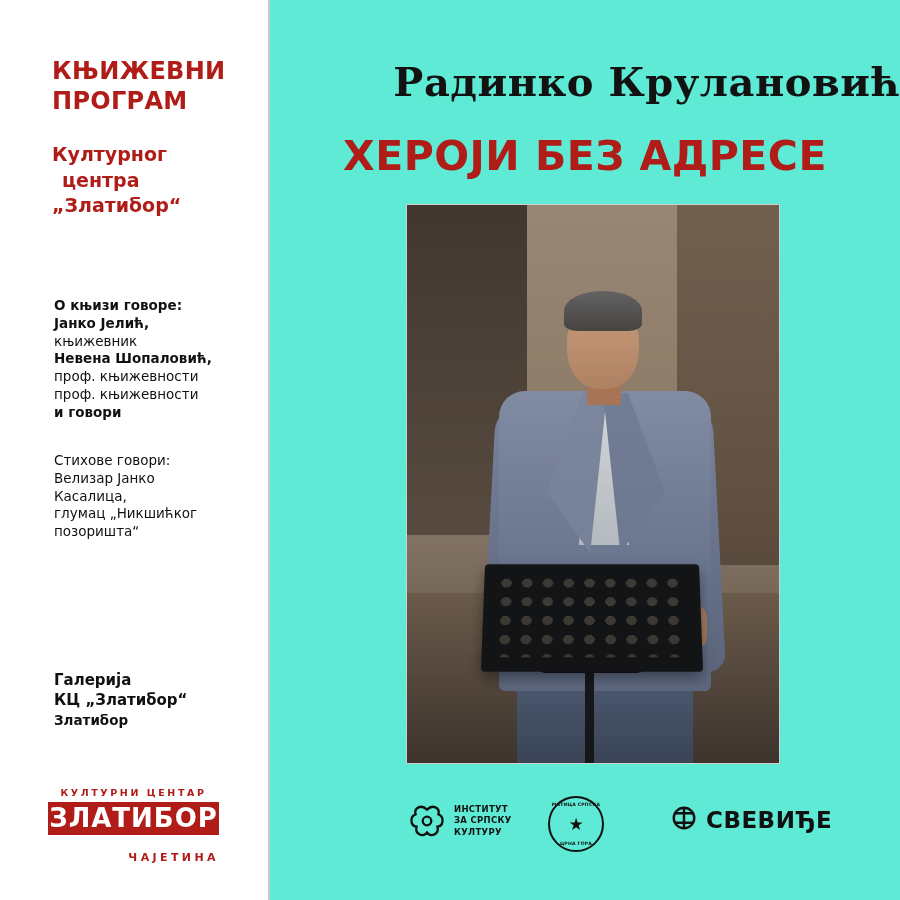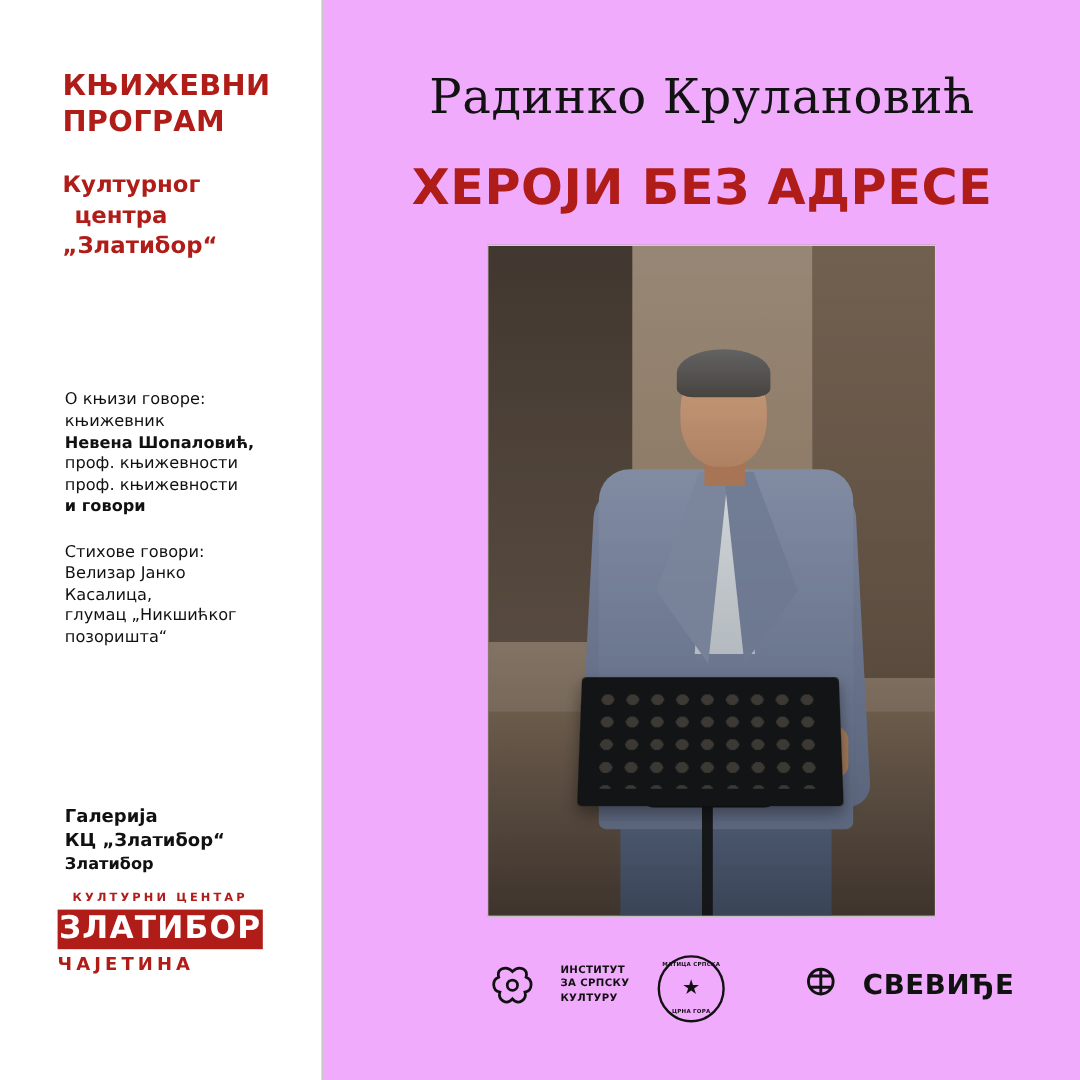--- a/index.html
+++ b/index.html
@@ -7,21 +7,21 @@
     padding: 0;
     background: #ffffff;
   }
   body {
     font-family: "DejaVu Sans", sans-serif;
   }
   #poster {
     position: relative;
     width: 900px;
     height: 900px;
-    background: #f0abfc;
+    background: #5eead4;
     overflow: hidden;
   }
 
   
   #left-col {
     position: absolute;
     left: 0;
     top: 0;
     width: 268px;
     height: 900px;
@@ -61,21 +61,21 @@
 
   .speakers {
     position: absolute;
     left: 54px;
     top: 297px;
     width: 200px;
     color: #111111;
     font-size: 13.5px;
     line-height: 1.32;
   }
-  .speakers .lbl { font-weight: normal; margin-top: 28px; }
+  .speakers .lbl { font-weight: bold; }
   .speakers .nm { font-weight: bold; }
   .speakers .role { font-weight: normal; }
 
   .verses {
     position: absolute;
     left: 54px;
     top: 452px;
     width: 200px;
     color: #111111;
     font-size: 13.5px;
@@ -105,21 +105,21 @@
     line-height: 1.35;
   }
   .venue .v1, .venue .v2 { font-weight: bold; }
   .venue .v3 { font-weight: normal; font-size: 12px; }
   .venue .v4 { font-weight: bold; font-size: 13.5px; }
 
   
   #kc-logo {
     position: absolute;
     left: 48px;
-    top: 744px;
+    top: 788px;
     width: 171px;
     height: 72px;
   }
   #kc-logo .kc-top {
     color: #b01c18;
     font-size: 9.5px;
     letter-spacing: 2.6px;
     font-weight: bold;
     text-align: center;
     line-height: 1;
@@ -129,46 +129,46 @@
     background: #b01c18;
     color: #ffffff;
     text-align: center;
     font-weight: bold;
     font-size: 26px;
     letter-spacing: 1px;
     padding: 3px 0 4px 0;
     line-height: 1;
   }
   #kc-logo .kc-bot {
-    margin-top: 5px;
+    margin-top: 17px;
     color: #b01c18;
-    font-size: 15px;
+    font-size: 11px;
     letter-spacing: 3.4px;
     font-weight: bold;
-    text-align: left;
+    text-align: right;
     line-height: 1;
   }
 
   
   #right-col {
     position: absolute;
     left: 270px;
     top: 0;
     width: 630px;
     height: 900px;
   }
   .author-name {
     position: absolute;
     left: 0;
     top: 58px;
     width: 630px;
-    text-align: center;
+    text-align: right;
     font-family: "DejaVu Serif", serif;
     font-size: 40px;
-    font-weight: normal;
+    font-weight: bold;
     color: #121212;
     letter-spacing: 0.5px;
   }
   .book-title {
     position: absolute;
     left: 0;
     top: 132px;
     width: 630px;
     text-align: center;
     font-size: 41px;
@@ -327,21 +327,21 @@
     position: absolute;
     left: 0;
     top: 790px;
     width: 630px;
     height: 80px;
   }
   .logo-item {
     position: absolute;
     display: flex;
     align-items: center;
-    gap: 21px;
+    gap: 8px;
   }
   #logo-isk { left: 138px; top: 12px; }
   #logo-isk .mark {
     width: 38px; height: 38px;
     color: #111;
   }
   #logo-isk .txt {
     font-size: 8.5px;
     font-weight: bold;
     line-height: 1.3;
@@ -391,20 +391,21 @@
     </div>
 
     <div class="prog-sub">
       <div>Културног</div>
       <div class="ln2">центра</div>
       <div>„Златибор“</div>
     </div>
 
     <div class="speakers">
       <div class="lbl">О књизи говоре:</div>
+      <div class="nm">Јанко Јелић,</div>
       <div class="role">књижевник</div>
       <div class="nm">Невена Шопаловић,</div>
       <div class="role">проф. књижевности</div>
       <div class="role">проф. књижевности</div>
       <div class="nm">и говори</div>
     </div>
 
     <div class="verses">
       <div class="lbl">Стихове говори:</div>
       <div class="nm">Велизар Јанко</div>

